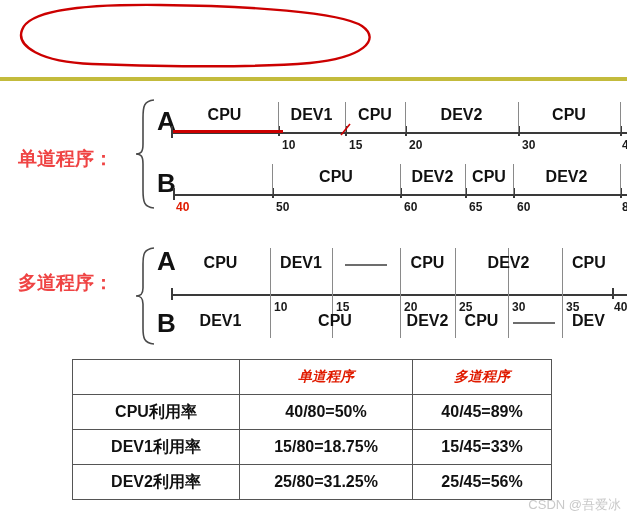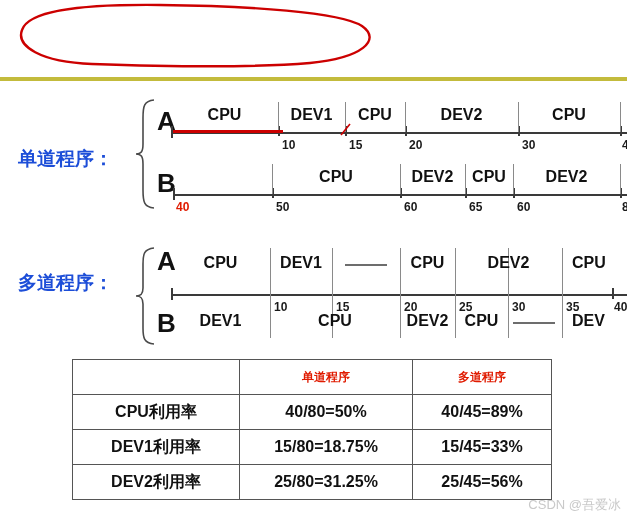--- a/index.html
+++ b/index.html
@@ -60,21 +60,21 @@
   
   .section {
     position: absolute;
     left: 0;
     width: 627px;
   }
   .section-label {
     position: absolute;
     font-size: 19px;
     font-weight: 700;
-    color: #1d4ed8;
+    color: #ef4444;
     white-space: nowrap;
     font-family: "Liberation Serif", "DejaVu Serif", serif;
   }
   .brace {
     position: absolute;
     pointer-events: none;
   }
   .row-letter {
     position: absolute;
     font-size: 26px;
@@ -147,22 +147,23 @@
     text-align: center;
     vertical-align: middle;
     font-size: 16px;
     font-weight: 700;
     color: #111111;
     font-family: "Liberation Sans", sans-serif;
     padding: 0 4px;
   }
   #stats-table th {
     color: #e01b00;
-    font-size: 12px;
+    font-size: 14px;
     font-family: "Liberation Serif", "DejaVu Serif", serif;
+    font-style: italic;
   }
   #stats-table td.rowhead {
     width: 158px;
   }
   #stats-table .corner {
     border: 1px solid #555555;
   }
 
   
   #watermark {

